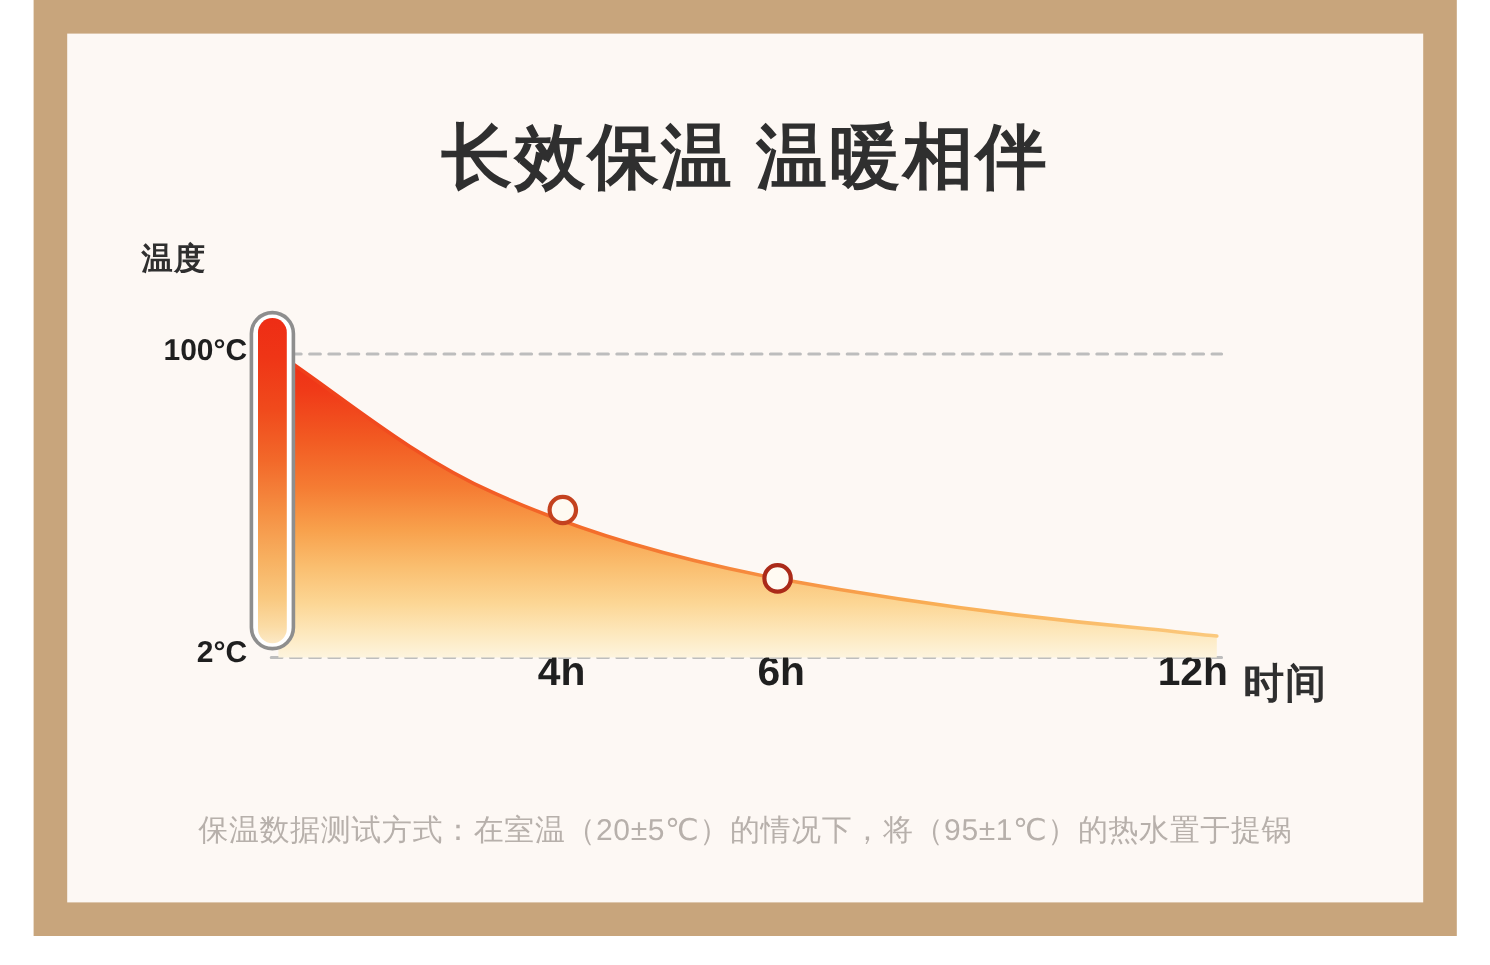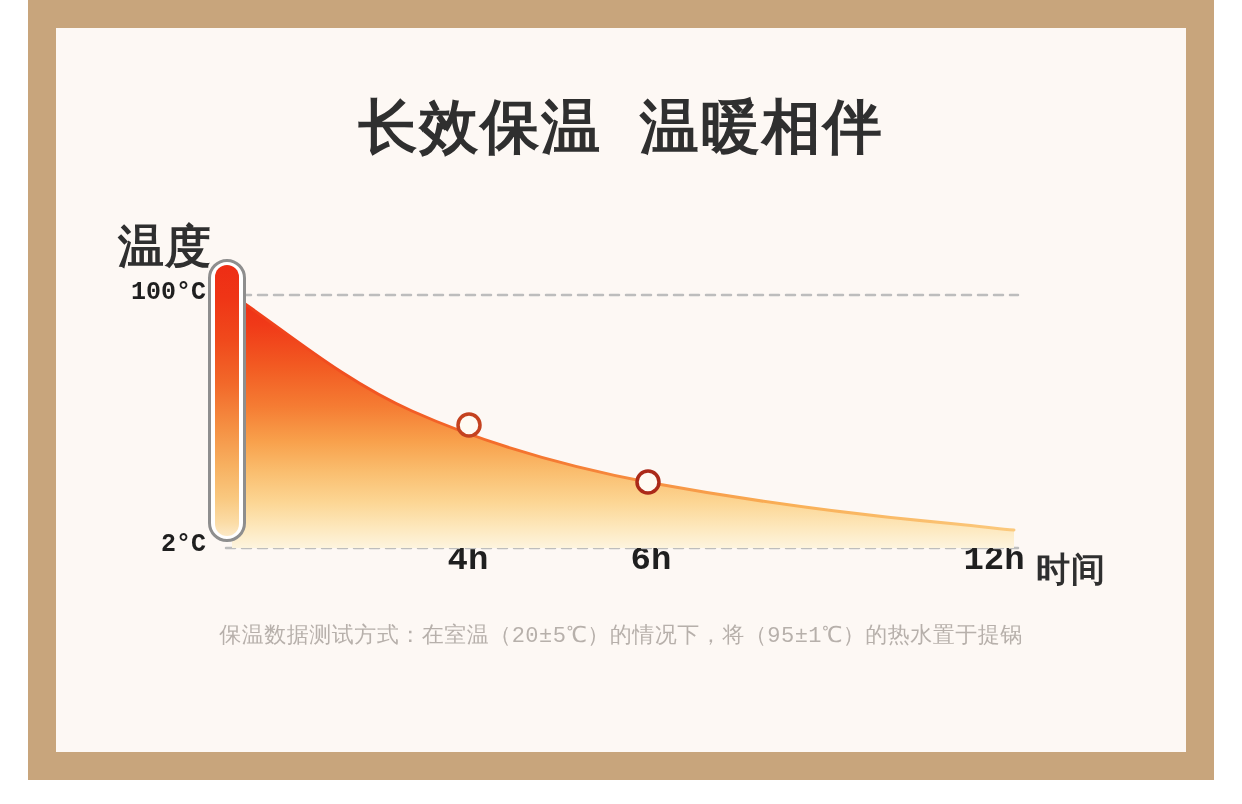--- a/index.html
+++ b/index.html
@@ -14,21 +14,20 @@
     overflow: hidden;
   }
 
   
   #poster {
     position: absolute;
     left: 0; top: 0;
     width: 1242px;
     height: 804px;
     background: #ffffff;
-    font-family: Liberation Mono, monospace;
   }
   #frame-border {
     position: absolute;
     left: 28px;
     top: 0px;
     width: 1186px;
     height: 780px;
     background: #c8a57c;
   }
   #frame-inner {
@@ -61,22 +60,22 @@
     left: 56px;
     top: 180px;
     width: 1130px;
     height: 430px;
   }
 
   
   #y-axis-label {
     position: absolute;
     left: 62px;
-    top: 36px;
-    font-size: 46px;
+    top: 18px;
+    font-size: 26px;
     font-weight: 700;
     color: #2f2f2f;
     letter-spacing: 1px;
   }
   
   #x-axis-label {
     position: absolute;
     left: 980px;
     top: 367px;
     font-size: 34px;
@@ -150,24 +149,24 @@
         #f7b060 74%,
         #f9c87f 86%,
         #fbdca6 95%,
         #fce9c6 100%);
   }
 
   
   #footnote {
     position: absolute;
     left: 86px;
-    top: 620px;
+    top: 673px;
     width: 1070px;
     text-align: center;
-    font-size: 22px;
+    font-size: 25px;
     line-height: 1.55;
     color: #b7b0ab;
     letter-spacing: 0.5px;
   }
   #footnote .line { display: block; }
 </style>
 </head>
 <body>
 
 <div id="poster">

